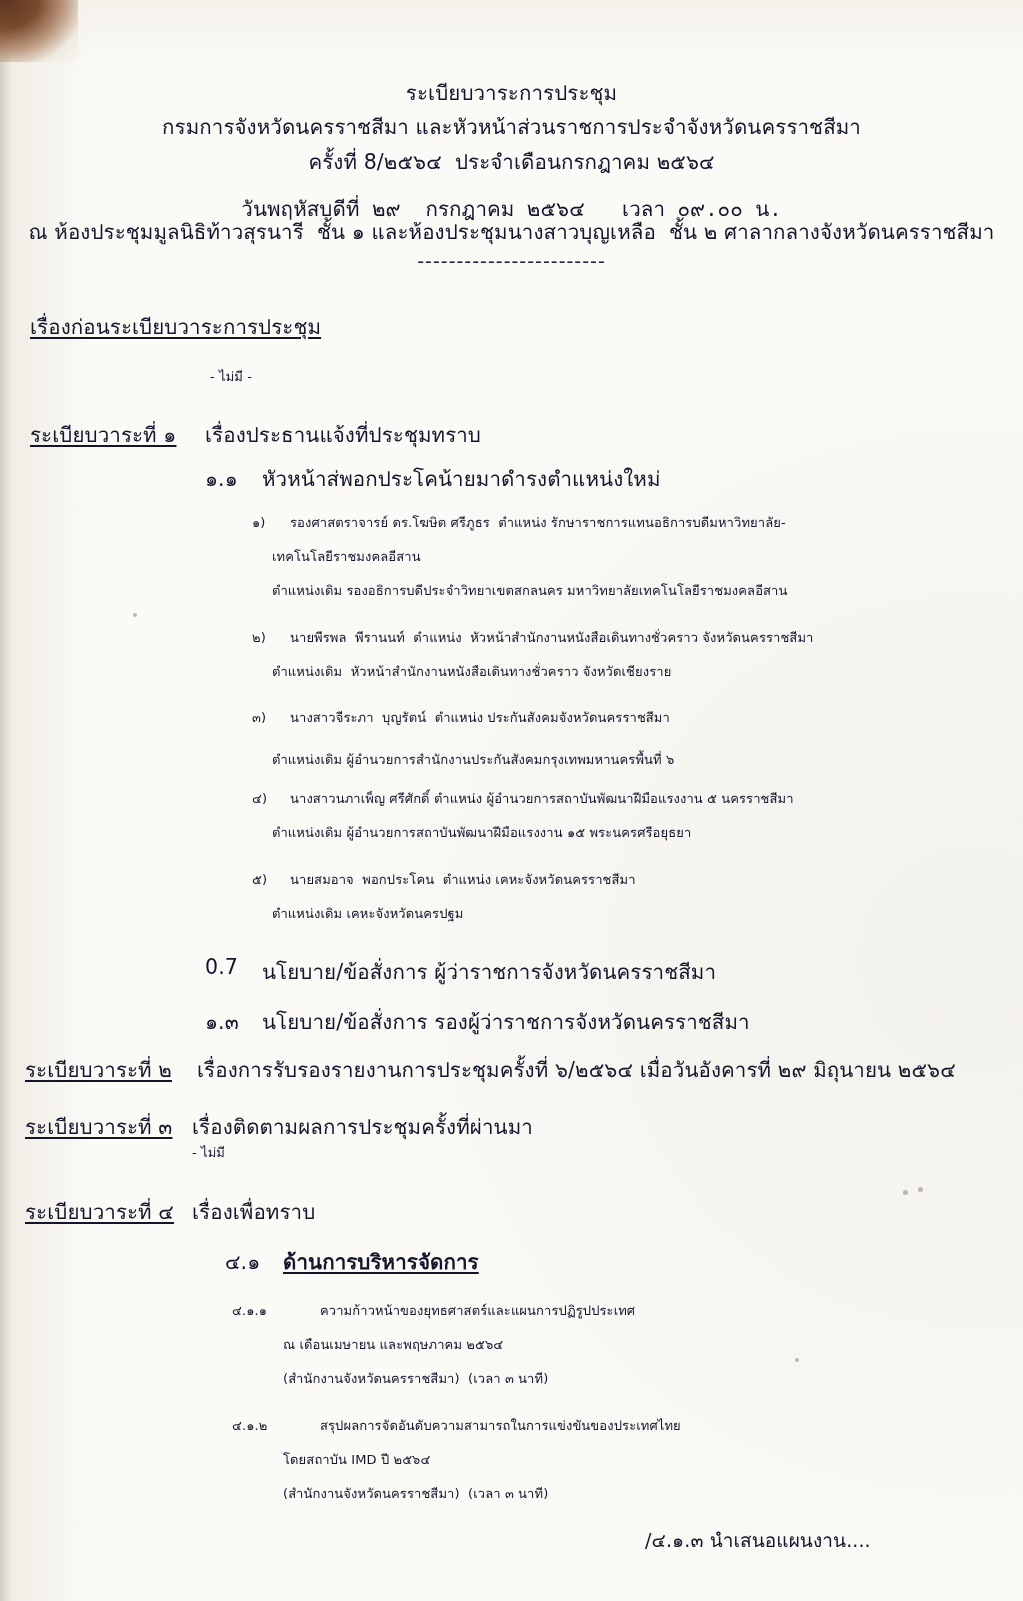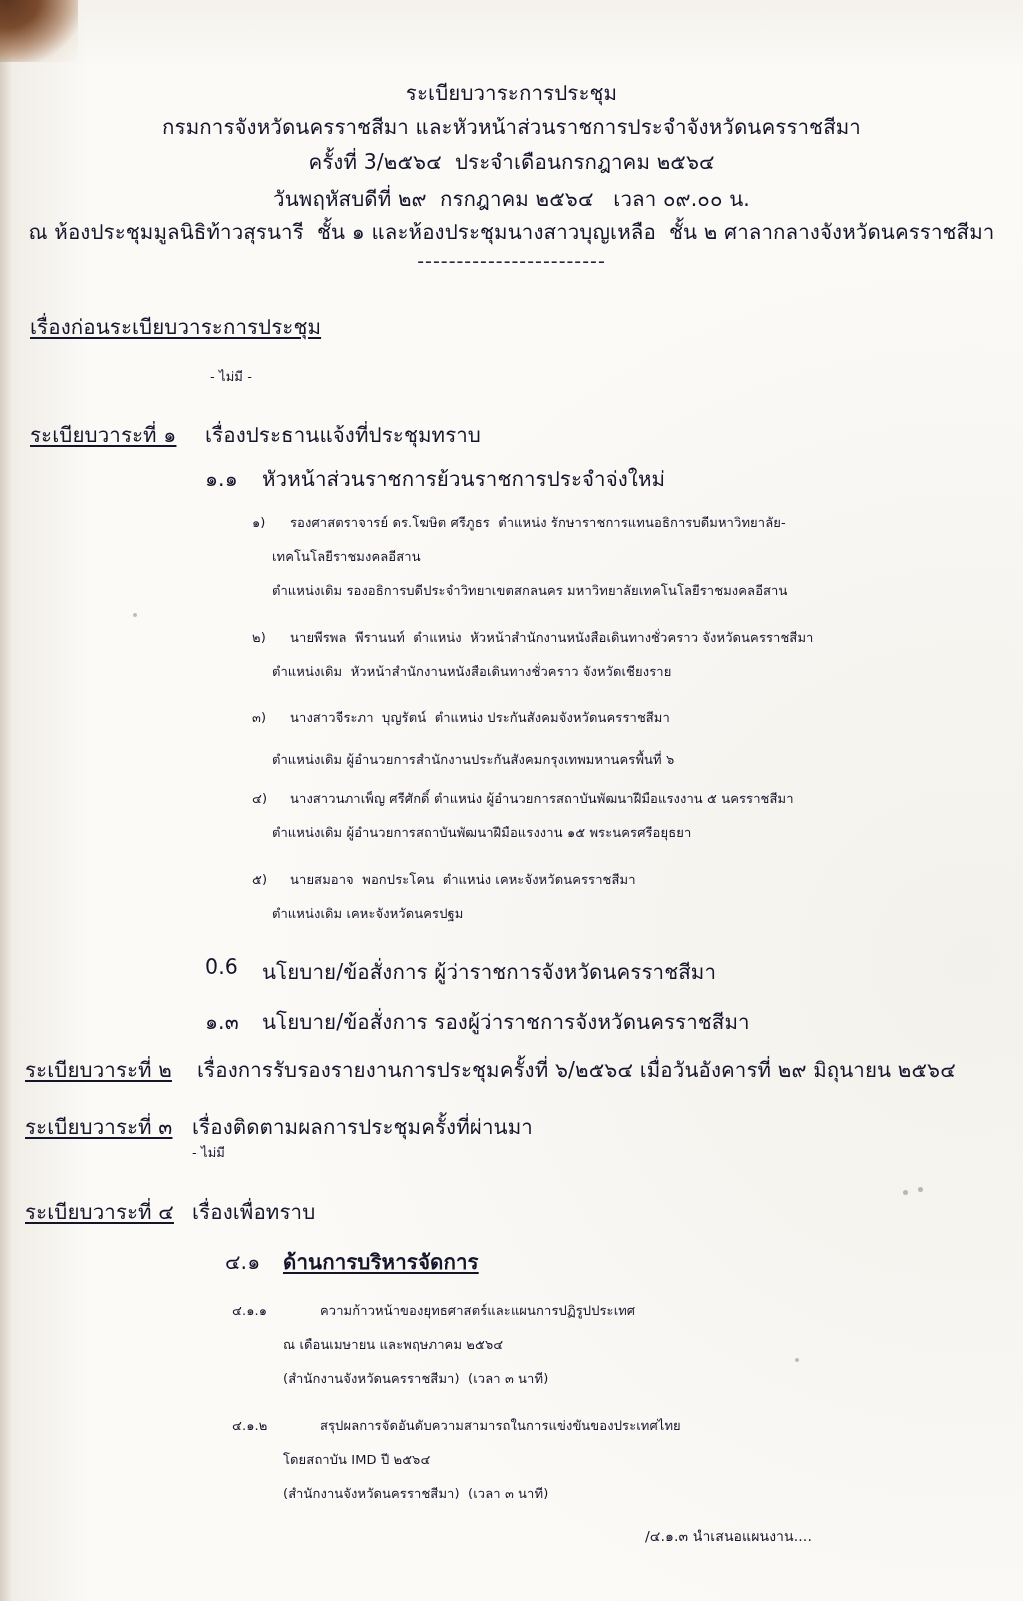--- a/index.html
+++ b/index.html
@@ -78,53 +78,53 @@
     position: absolute;
     left: 0;
     width: 100%;
     text-align: center;
     font-size: 19px;
     letter-spacing: 1px;
     color: #20203a;
   }
   .footer-note {
     position: absolute;
-    font-size: 14px;
+    font-size: 19px;
   }
 </style>
 </head>
 <body>
 
 <div class="page">
   <div class="paper-tint"></div>
   <div class="edge-left"></div>
   <div class="corner-smudge"></div>
 
   <div class="speck" style="left:133px; top:613px; width:4px; height:4px;"></div>
   <div class="speck" style="left:903px; top:1190px; width:5px; height:5px;"></div>
   <div class="speck" style="left:918px; top:1187px; width:5px; height:5px;"></div>
   <div class="speck" style="left:795px; top:1358px; width:4px; height:4px;"></div>
 
   <div class="content">
 
     <div class="line c t-head" style="top:76px;">ระเบียบวาระการประชุม</div>
     <div class="line c t-head" style="top:110px;">กรมการจังหวัดนครราชสีมา และหัวหน้าส่วนราชการประจำจังหวัดนครราชสีมา</div>
-    <div class="line c t-head" style="top:145px;">ครั้งที่ 3/๒๕๖๔  ประจำเดือนกรกฎาคม ๒๕๖๔</div>
-    <div class="line c t-head" style="top:182px;">วันพฤหัสบดีที่ ๒๙  กรกฎาคม ๒๕๖๔   เวลา ๐๙.๐๐ น.</div>
+    <div class="line c t-head" style="top:145px;">ครั้งที่ 8/๒๕๖๔  ประจำเดือนกรกฎาคม ๒๕๖๔</div>
+    <div class="line c t-head" style="top:192px;font-family:Liberation Mono, monospace;">วันพฤหัสบดีที่ ๒๙  กรกฎาคม ๒๕๖๔   เวลา ๐๙.๐๐ น.</div>
     <div class="line c t-head" style="top:215px;">ณ ห้องประชุมมูลนิธิท้าวสุรนารี  ชั้น ๑ และห้องประชุมนางสาวบุญเหลือ  ชั้น ๒ ศาลากลางจังหวัดนครราชสีมา</div>
     <div class="rule" style="top:250px;">------------------------</div>
 
     <div class="line t-head u" style="left:30px; top:310px;">เรื่องก่อนระเบียบวาระการประชุม</div>
     <div class="line t-body" style="left:210px; top:366px;">- ไม่มี -</div>
 
     <div class="line t-head u" style="left:30px; top:418px;">ระเบียบวาระที่ ๑</div>
     <div class="line t-head" style="left:205px; top:418px;">เรื่องประธานแจ้งที่ประชุมทราบ</div>
 
     <div class="line t-head" style="left:205px; top:462px;">๑.๑</div>
-    <div class="line t-head" style="left:262px; top:462px;">หัวหน้าส่วนราชการย้วนราชการประจำจ่งใหม่</div>
+    <div class="line t-head" style="left:262px; top:462px;">หัวหน้าส่พอกประโคน้ายมาดำรงตำแหน่งใหม่</div>
 
     <div class="line t-body" style="left:252px; top:512px;">๑)</div>
     <div class="line t-body" style="left:290px; top:512px;">รองศาสตราจารย์ ดร.โฆษิต ศรีภูธร  ตำแหน่ง รักษาราชการแทนอธิการบดีมหาวิทยาลัย-</div>
     <div class="line t-body" style="left:272px; top:546px;">เทคโนโลยีราชมงคลอีสาน</div>
     <div class="line t-body" style="left:272px; top:580px;">ตำแหน่งเดิม รองอธิการบดีประจำวิทยาเขตสกลนคร มหาวิทยาลัยเทคโนโลยีราชมงคลอีสาน</div>
 
     <div class="line t-body" style="left:252px; top:627px;">๒)</div>
     <div class="line t-body" style="left:290px; top:627px;">นายพีรพล  พีรานนท์  ตำแหน่ง  หัวหน้าสำนักงานหนังสือเดินทางชั่วคราว จังหวัดนครราชสีมา</div>
     <div class="line t-body" style="left:272px; top:661px;">ตำแหน่งเดิม  หัวหน้าสำนักงานหนังสือเดินทางชั่วคราว จังหวัดเชียงราย</div>
 
@@ -133,21 +133,21 @@
     <div class="line t-body" style="left:272px; top:741px;margin-top:8px;">ตำแหน่งเดิม ผู้อำนวยการสำนักงานประกันสังคมกรุงเทพมหานครพื้นที่ ๖</div>
 
     <div class="line t-body" style="left:252px; top:788px;">๔)</div>
     <div class="line t-body" style="left:290px; top:788px;">นางสาวนภาเพ็ญ ศรีศักดิ์ ตำแหน่ง ผู้อำนวยการสถาบันพัฒนาฝีมือแรงงาน ๕ นครราชสีมา</div>
     <div class="line t-body" style="left:272px; top:822px;">ตำแหน่งเดิม ผู้อำนวยการสถาบันพัฒนาฝีมือแรงงาน ๑๕ พระนครศรีอยุธยา</div>
 
     <div class="line t-body" style="left:252px; top:869px;">๕)</div>
     <div class="line t-body" style="left:290px; top:869px;">นายสมอาจ  พอกประโคน  ตำแหน่ง เคหะจังหวัดนครราชสีมา</div>
     <div class="line t-body" style="left:272px; top:903px;">ตำแหน่งเดิม เคหะจังหวัดนครปฐม</div>
 
-    <div class="line t-head" style="left:205px; top:955px;">0.6</div>
+    <div class="line t-head" style="left:205px; top:955px;">0.7</div>
     <div class="line t-head" style="left:262px; top:955px;">นโยบาย/ข้อสั่งการ ผู้ว่าราชการจังหวัดนครราชสีมา</div>
 
     <div class="line t-head" style="left:205px; top:1005px;">๑.๓</div>
     <div class="line t-head" style="left:262px; top:1005px;">นโยบาย/ข้อสั่งการ รองผู้ว่าราชการจังหวัดนครราชสีมา</div>
 
     <div class="line t-head u" style="left:25px; top:1053px;">ระเบียบวาระที่ ๒</div>
     <div class="line t-head" style="left:197px; top:1053px;">เรื่องการรับรองรายงานการประชุมครั้งที่ ๖/๒๕๖๔ เมื่อวันอังคารที่ ๒๙ มิถุนายน ๒๕๖๔</div>
 
     <div class="line t-head u" style="left:25px; top:1110px;">ระเบียบวาระที่ ๓</div>
     <div class="line t-head" style="left:192px; top:1110px;">เรื่องติดตามผลการประชุมครั้งที่ผ่านมา</div>

